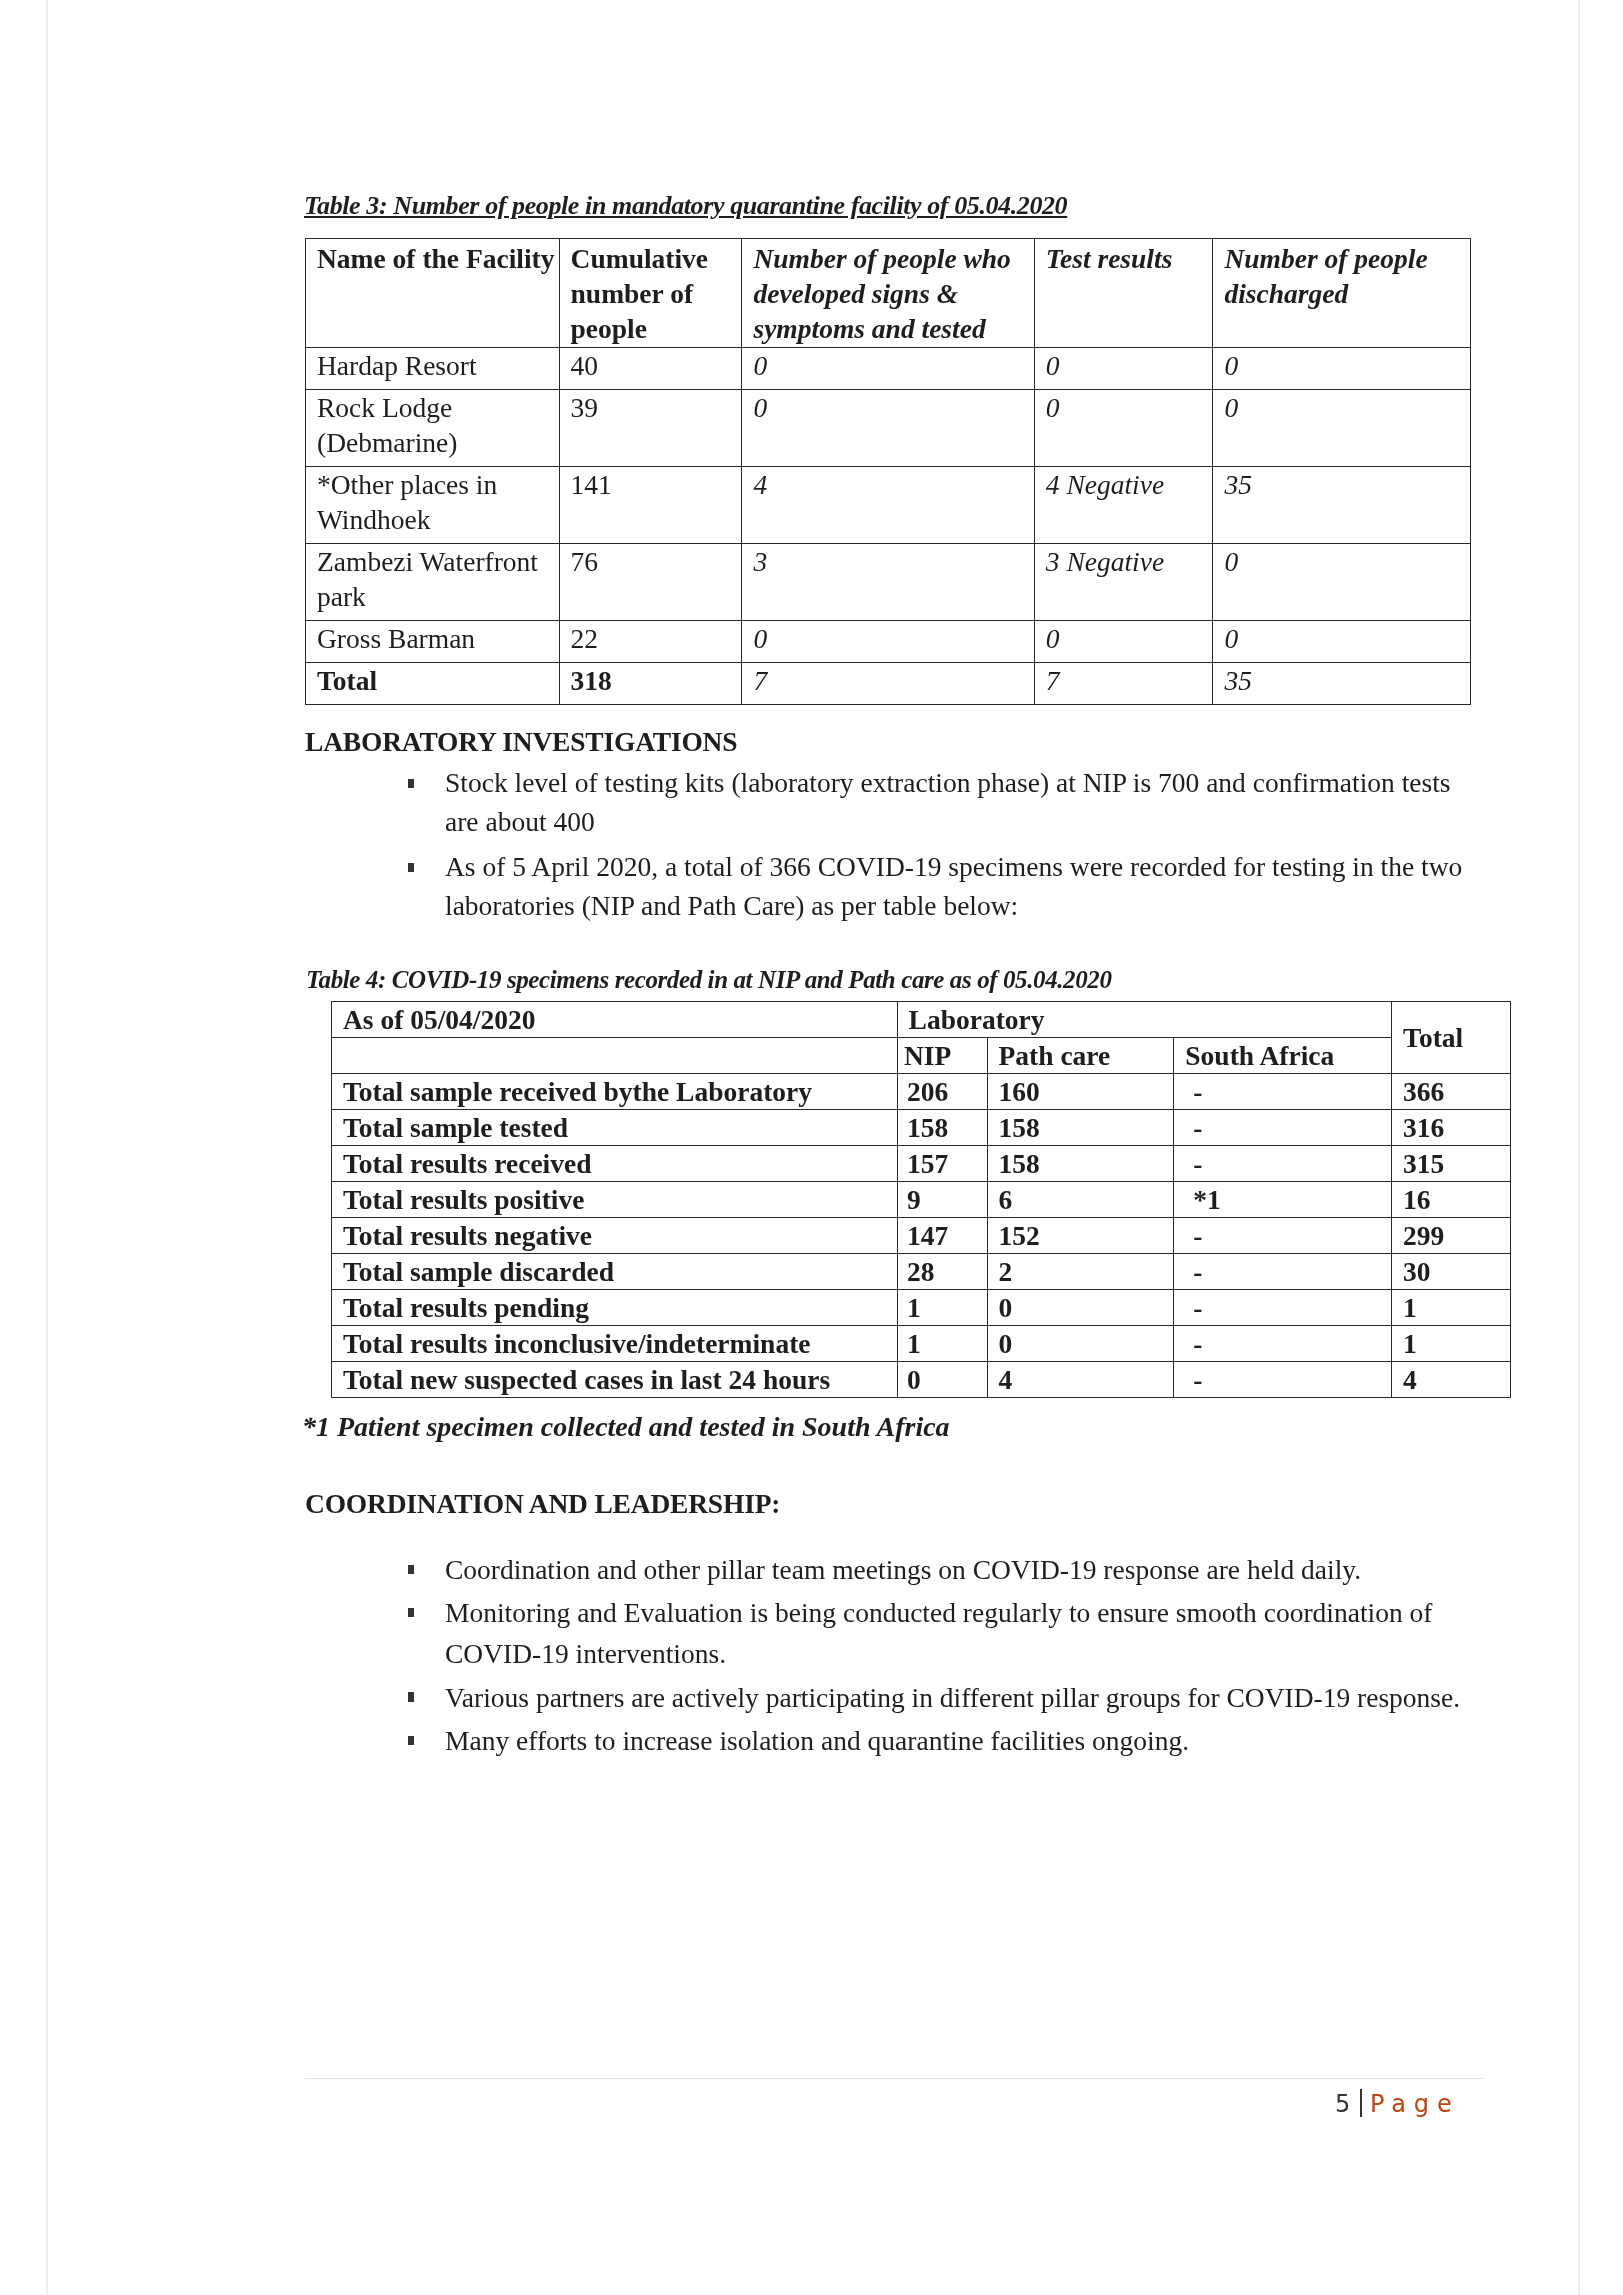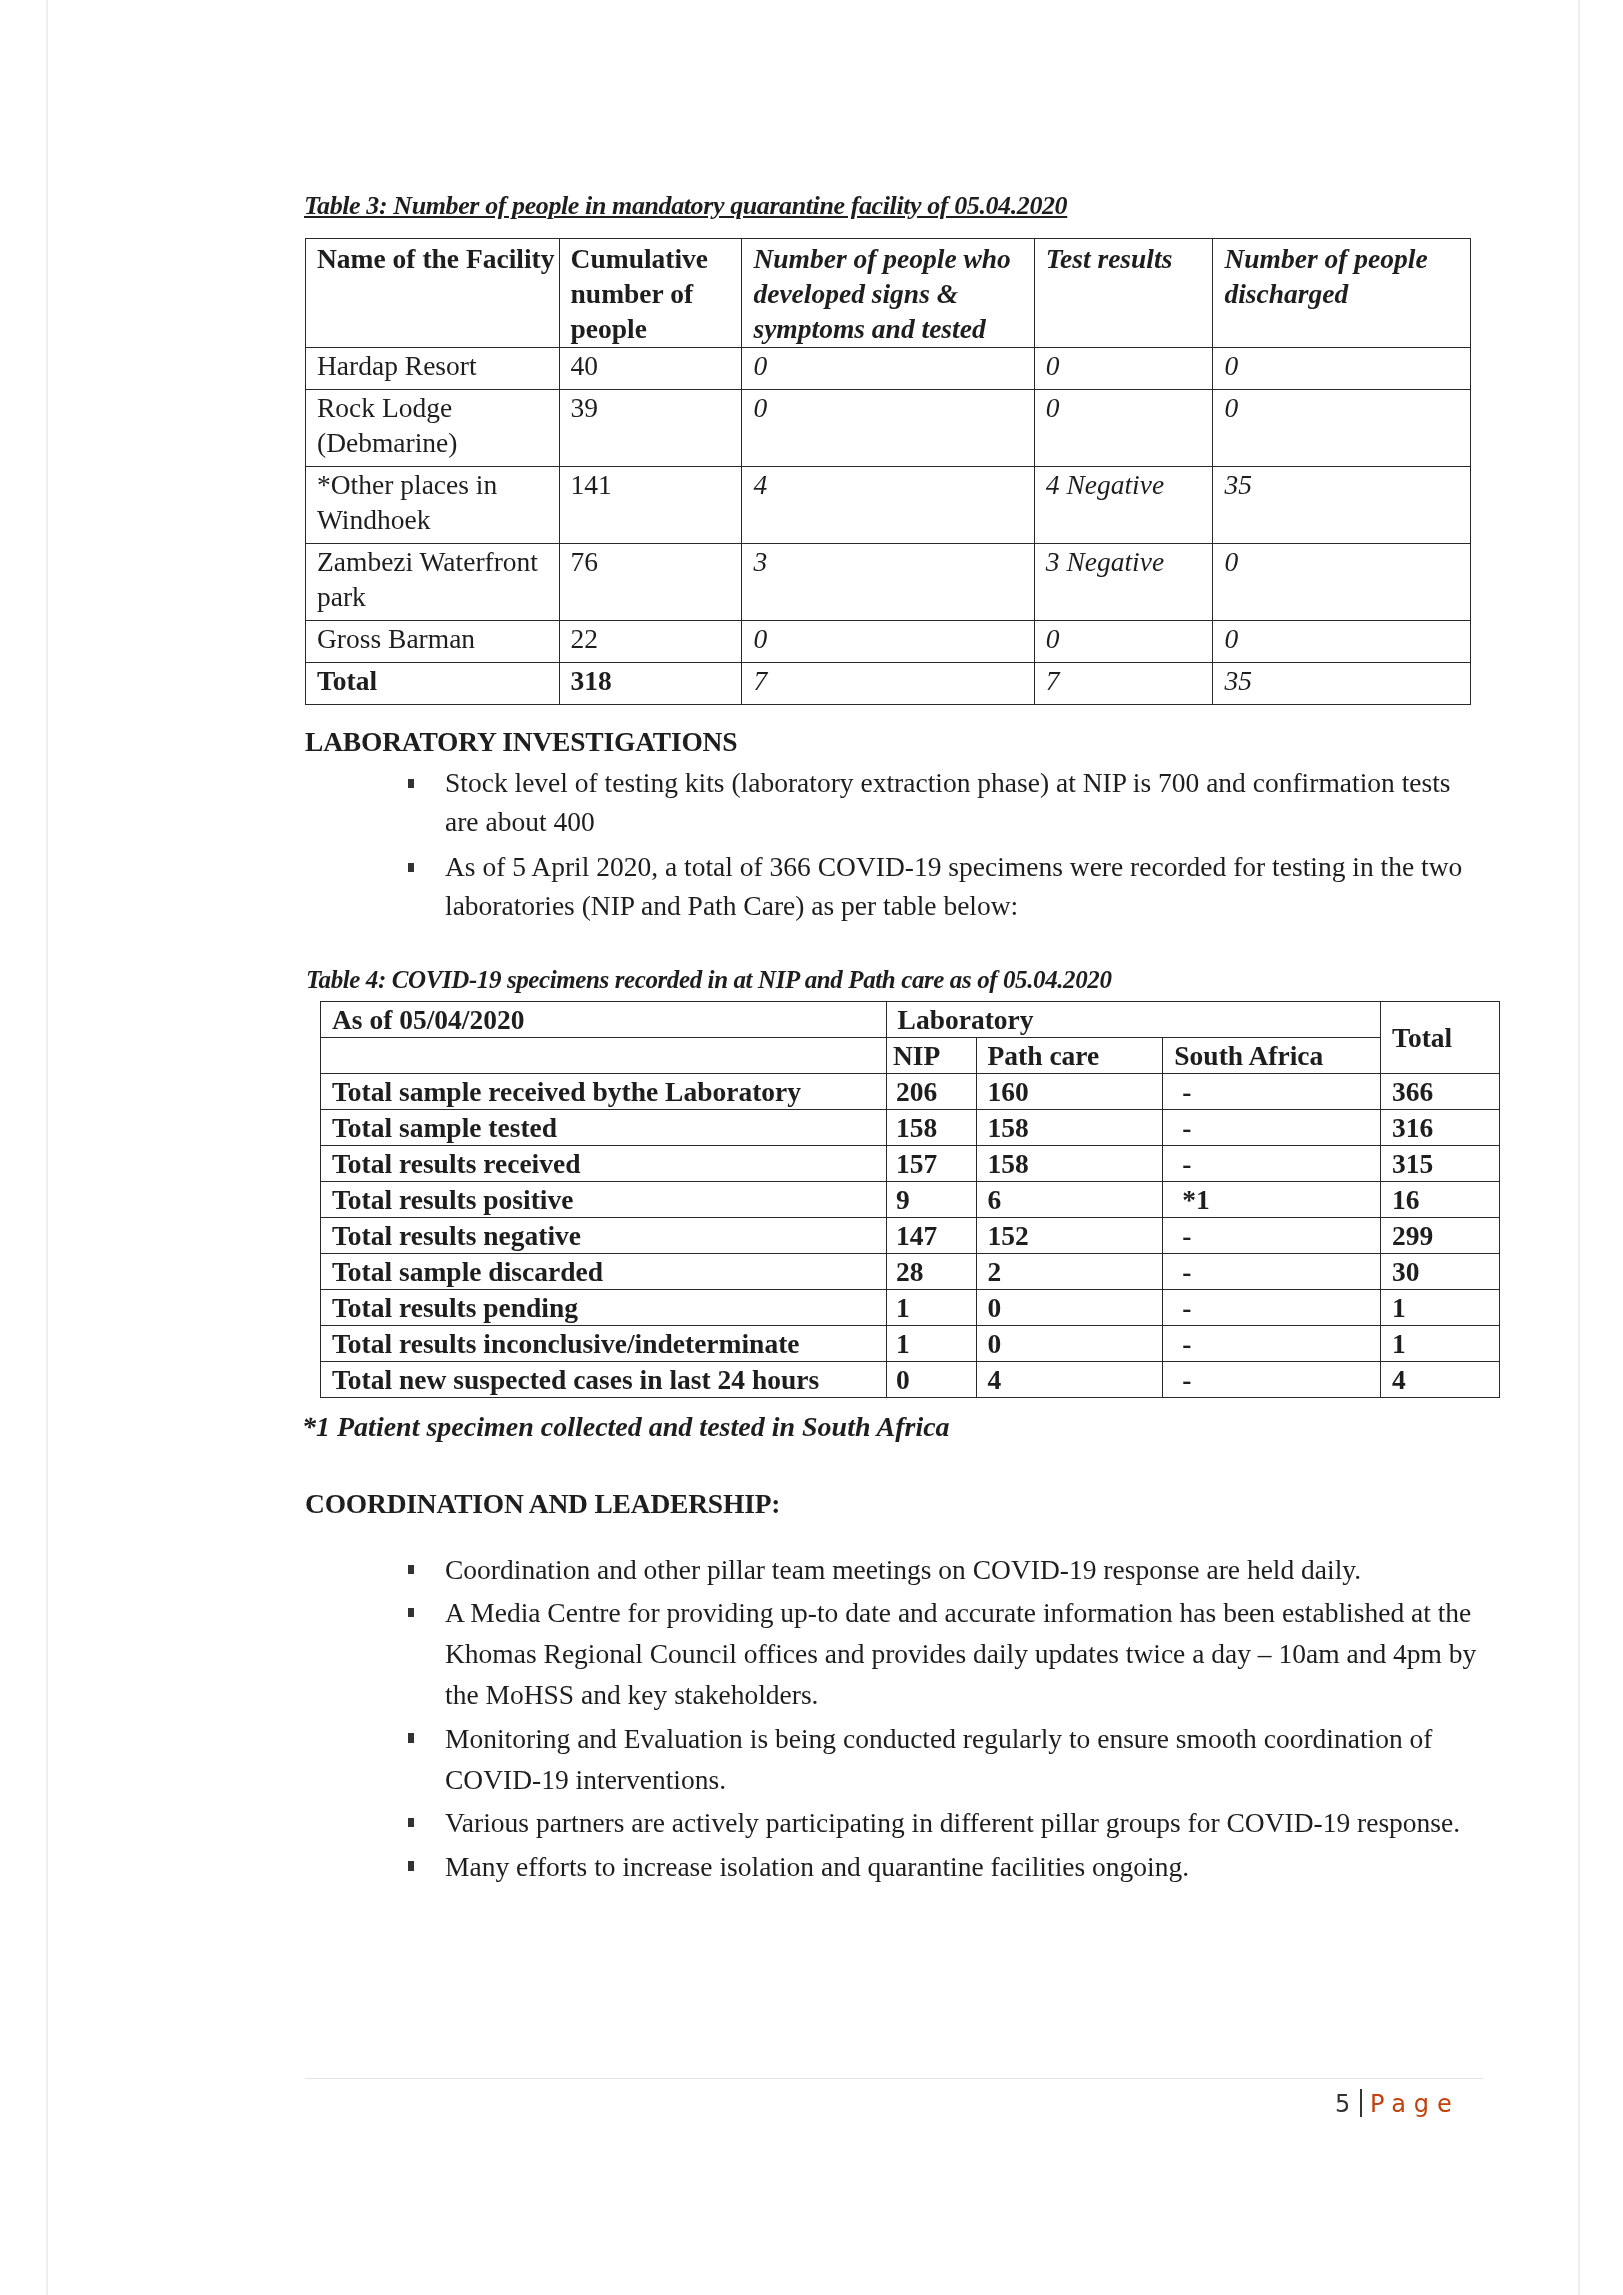--- a/index.html
+++ b/index.html
@@ -56,21 +56,21 @@
     #t3 { left: 305px; top: 238px; width: 1166px; }
     #t3 col.c1 { width: 254px; }
     #t3 col.c2 { width: 183px; }
     #t3 col.c3 { width: 293px; }
     #t3 col.c4 { width: 179px; }
     #t3 col.c5 { width: 258px; }
     #t3 thead th { padding-top: 1.6px; padding-bottom: 1.6px; }
     #t3 td { padding-top: 0; padding-bottom: 6px; font-family: Liberation Serif, serif; }
 
     
-    #t4 { left: 320px; top: 1001px; width: 1180px; border-radius: 28px; }
+    #t4 { left: 331px; top: 1001px; width: 1180px; border-radius: 28px; }
     #t4 col.c1 { width: 566px; }
     #t4 col.c2 { width: 90px; }
     #t4 col.c3 { width: 187px; }
     #t4 col.c4 { width: 218px; }
     #t4 col.c5 { width: 119px; }
     #t4 th, #t4 td { height: 35px; padding-top: 0; padding-bottom: 0; font-weight: bold; }
     #t4 th.total-head { vertical-align: middle; }
     #t4 td.dash { padding-left: 19px; }
 
     .heading {
@@ -314,21 +314,20 @@
         <td>4</td>
       </tr>
     </tbody>
 </table>
 
 <div class="footnote">*1 Patient specimen collected and tested in South Africa</div>
 
 <div class="heading" style="left:305px; top:1488px;">COORDINATION AND LEADERSHIP:</div>
 <ul id="coord-list" class="bullets">
   <li><span class="bullet-icon"></span><span>Coordination and other pillar team meetings on COVID-19 response are held daily.</span></li>
-  <li><span class="bullet-icon"></span><span>A Media Centre for providing up-to date and accurate information has been established at the Khomas Regional Council offices and provides daily updates twice a day – 10am and 4pm by the MoHSS and key stakeholders.</span></li>
   <li><span class="bullet-icon"></span><span>Monitoring and Evaluation is being conducted regularly to ensure smooth coordination of COVID-19 interventions.</span></li>
   <li><span class="bullet-icon"></span><span>Various partners are actively participating in different pillar groups for COVID-19 response.</span></li>
   <li><span class="bullet-icon"></span><span>Many efforts to increase isolation and quarantine facilities ongoing.</span></li>
 </ul>
 
 <div class="footer-rule"></div>
 <div class="page-number">
   <span>5</span><span class="sep"></span><span class="page-word">Page</span>
 </div>
 

